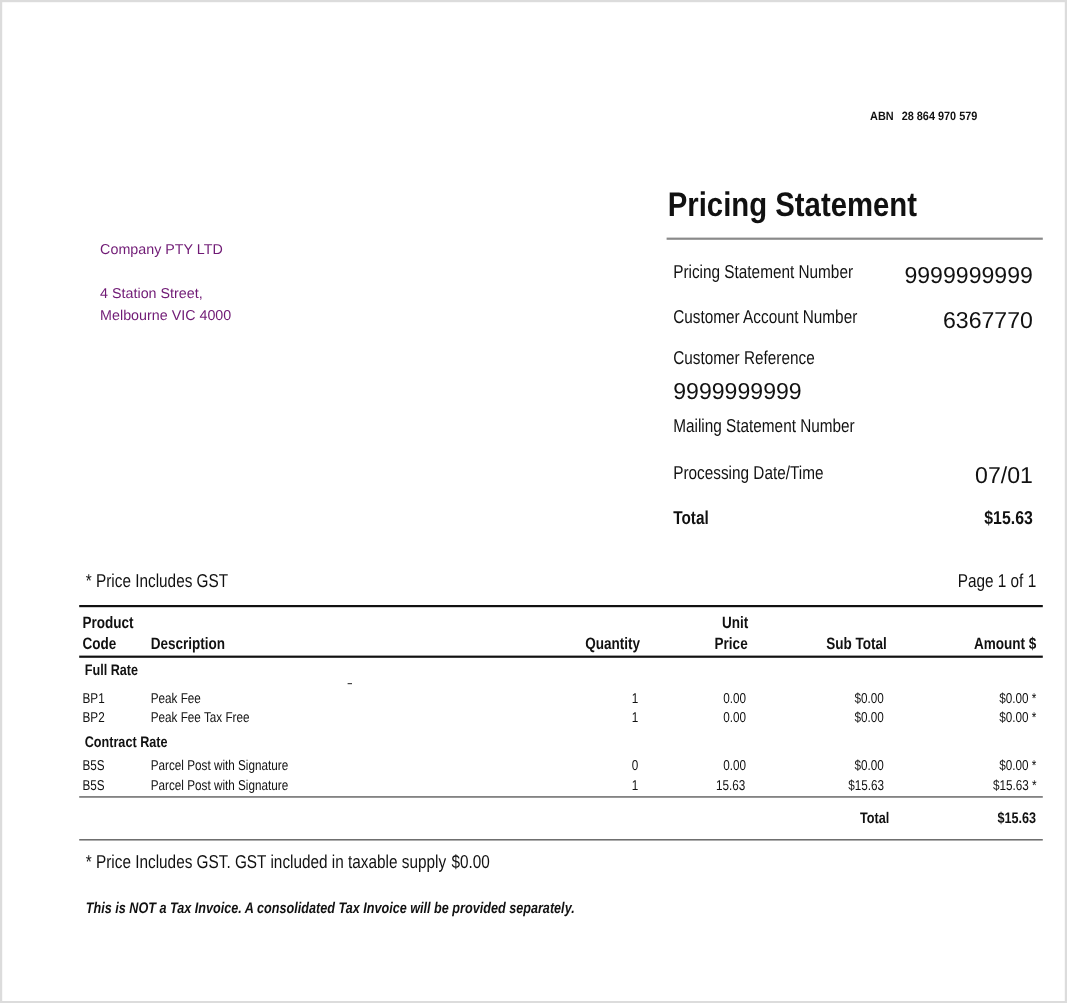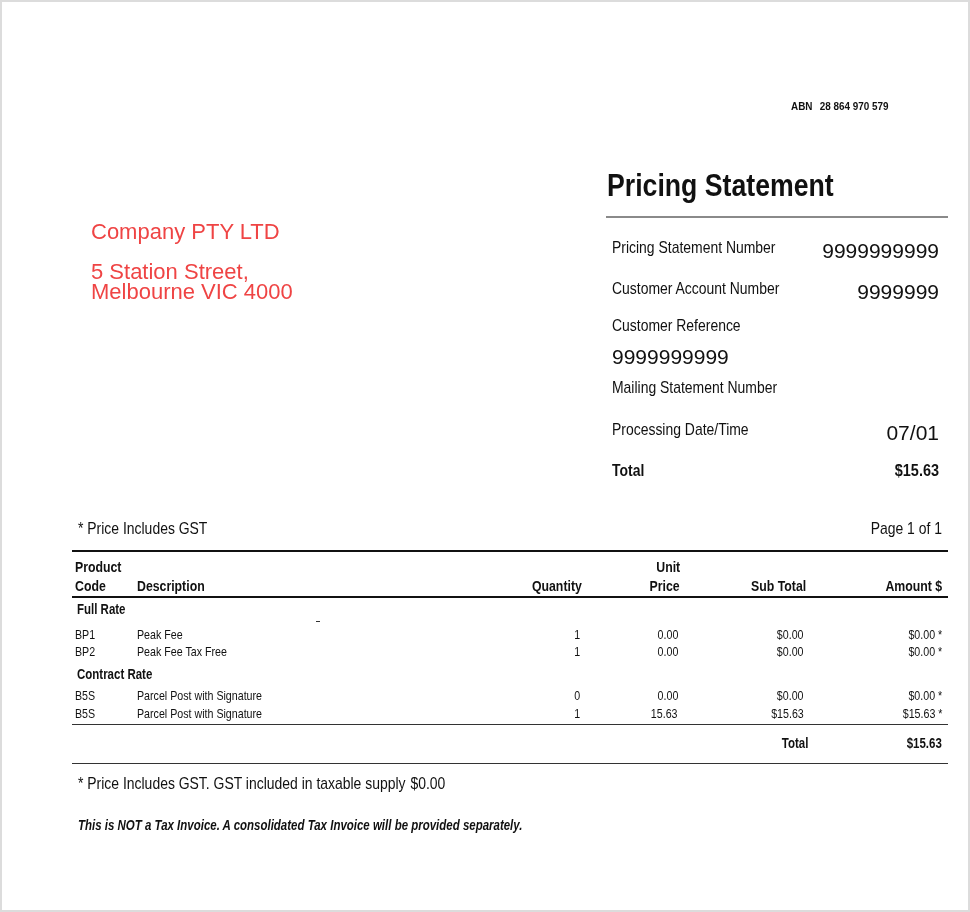--- a/index.html
+++ b/index.html
@@ -68,21 +68,21 @@
       position: absolute; right: 29px;
       font-size: 21px;
       white-space: nowrap;
       text-align: right;
     }
     .info-bold { font-weight: bold; }
 
     
     .addr {
       position: absolute; left: 89px;
-      font-size: 22px; color: #ef4444;
+      font-size: 13px; color: #701a75;
       white-space: nowrap;
     }
 
     
     .narrow {
       transform: scaleX(0.82); transform-origin: left top;
       white-space: nowrap; position: absolute;
     }
     .narrow-r {
       transform: scaleX(0.82); transform-origin: right top;
@@ -113,31 +113,31 @@
 </head>
 <body>
 
 <div class="page">
 
   <div class="abn">
     <span>ABN</span><span>28 864 970 579</span>
   </div>
 
   <div class="addr" style="top:217px;">Company PTY LTD</div>
-  <div class="addr" style="top:257px;">5 Station Street,</div>
+  <div class="addr" style="top:257px;">4 Station Street,</div>
   <div class="addr" style="top:277px;">Melbourne VIC 4000</div>
 
   <div class="title">Pricing Statement</div>
   <div class="title-rule"></div>
 
   <div class="info-label" style="top:236px;">Pricing Statement Number</div>
   <div class="info-value" style="top:237px;">9999999999</div>
 
   <div class="info-label" style="top:277px;">Customer Account Number</div>
-  <div class="info-value" style="top:278px;">9999999</div>
+  <div class="info-value" style="top:278px;">6367770</div>
 
   <div class="info-label" style="top:314px;">Customer Reference</div>
   <div class="info-value" style="top:343px; right:auto; left:610px;">9999999999</div>
 
   <div class="info-label" style="top:376px;">Mailing Statement Number</div>
 
   <div class="info-label" style="top:418px;">Processing Date/Time</div>
   <div class="info-value" style="top:419px;">07/01</div>
 
   <div class="info-label info-bold" style="top:459px;">Total</div>

